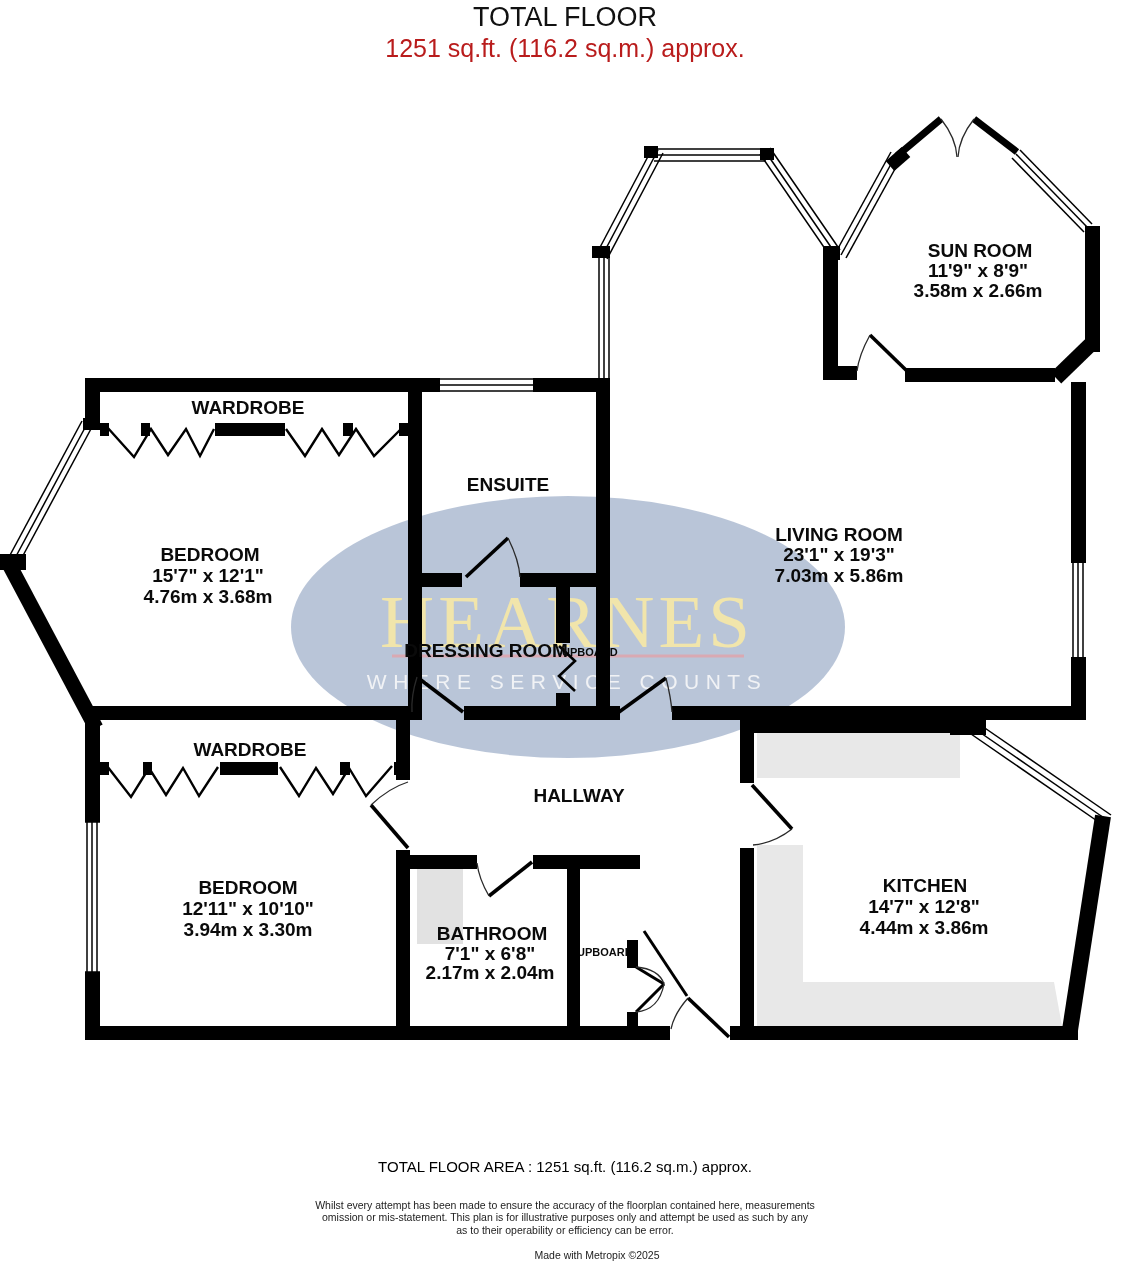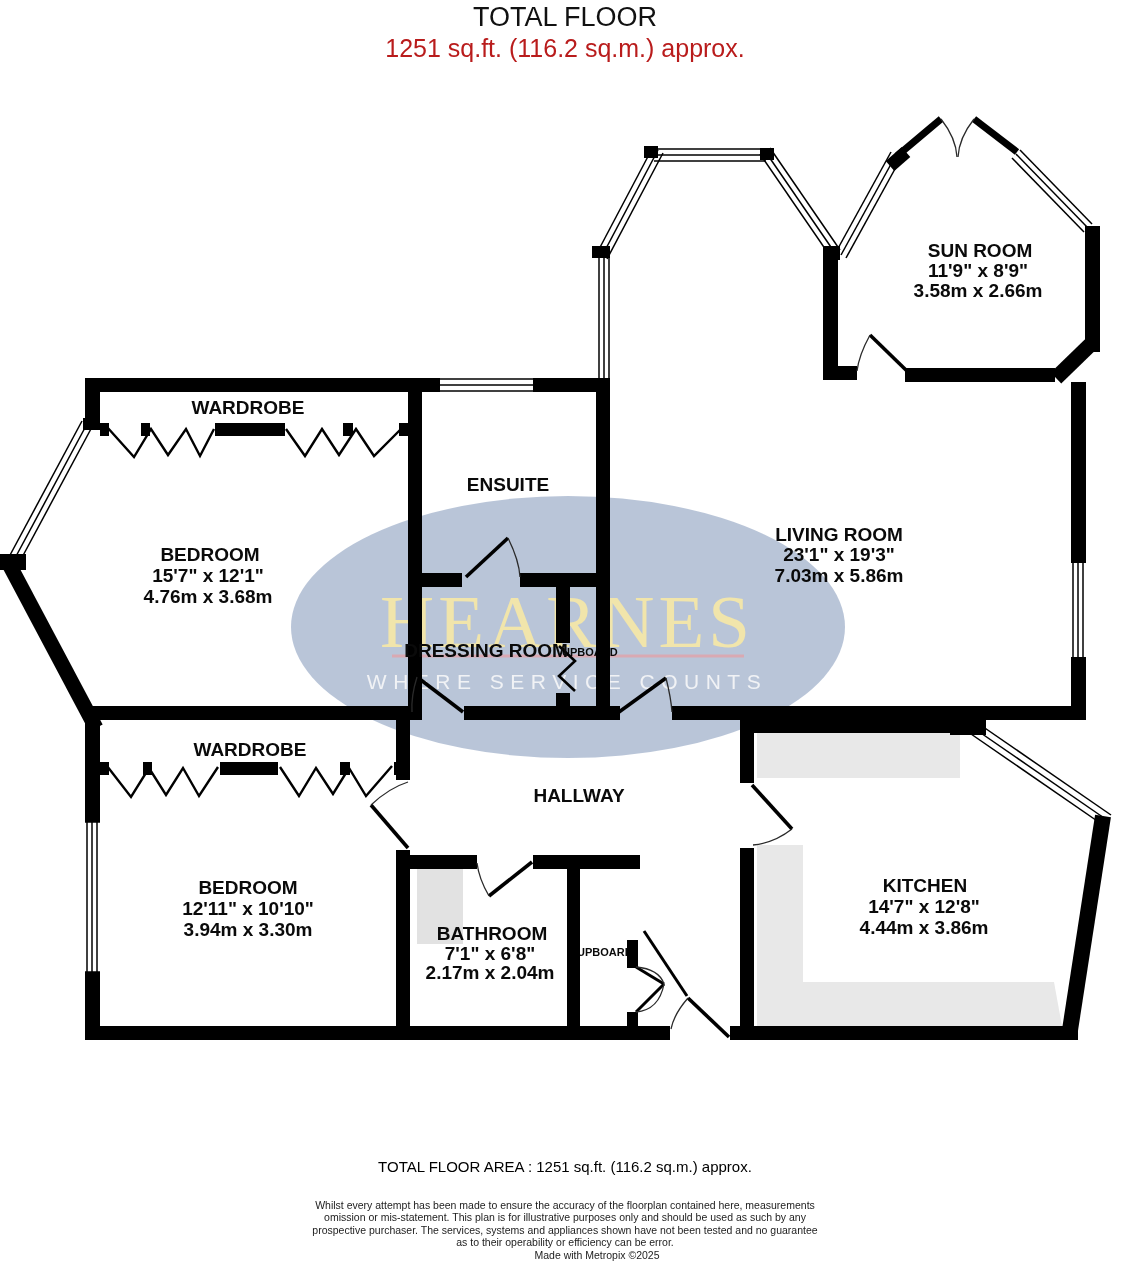--- a/index.html
+++ b/index.html
@@ -238,19 +238,18 @@
 
       <text class="rl" x="492" y="940">BATHROOM</text>
       <text class="rl" x="490" y="960">7'1"  x 6'8"</text>
       <text class="rl" x="490" y="979">2.17m  x 2.04m</text>
     </g>
   </svg>
 
   <div class="footerblock f-total">TOTAL FLOOR AREA : 1251 sq.ft. (116.2 sq.m.) approx.</div>
   <div class="footerblock f-disc">
     <div>Whilst every attempt has been made to ensure the accuracy of the floorplan contained here, measurements</div>
-    <div>omission or mis-statement. This plan is for illustrative purposes only and should be used as such by any</div>
-    <div>prospective purchaser. The services, systems and appliances shown have not been tested and no guarantee</div>
+    <div>omission or mis-statement. This plan is for illustrative purposes only and attempt be used as such by any</div>
     <div>as to their operability or efficiency can be error.</div>
   </div>
   <div class="footerblock f-credit">Made with Metropix ©2025</div>
 
 </div>
 
 </body></html>

